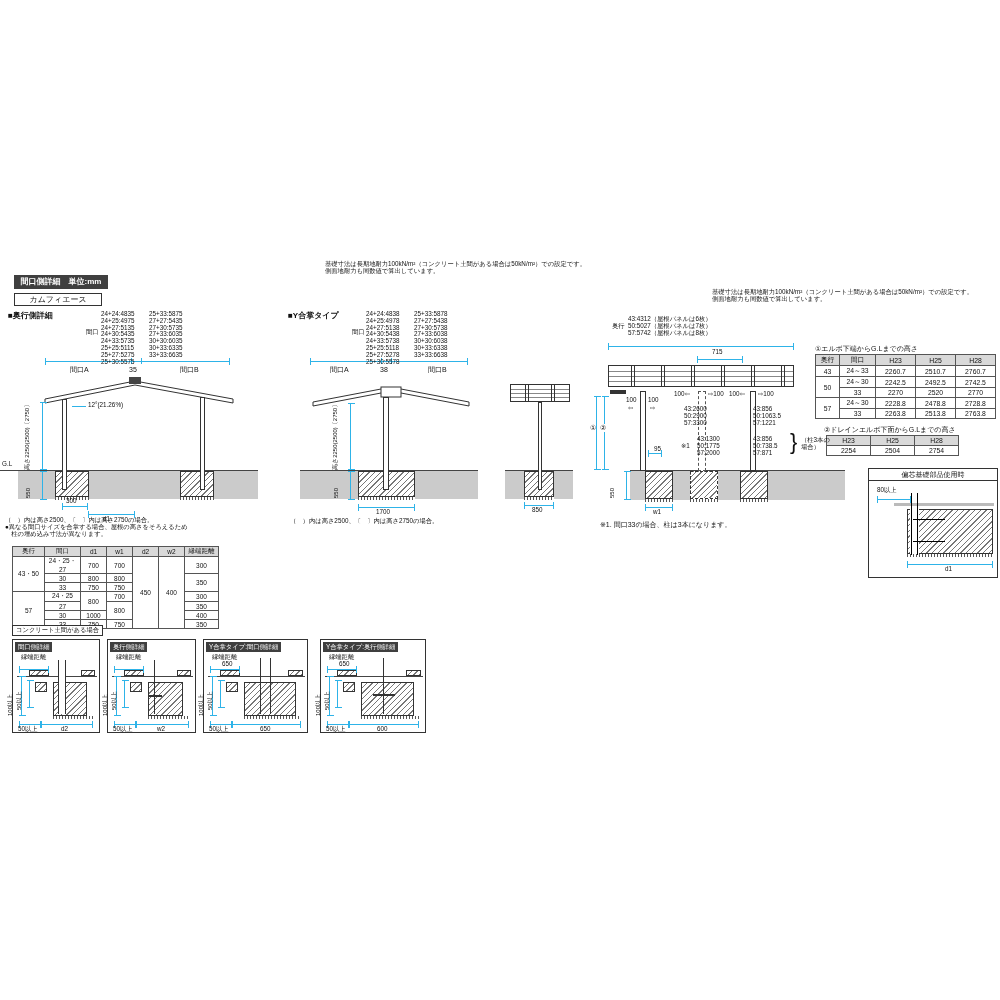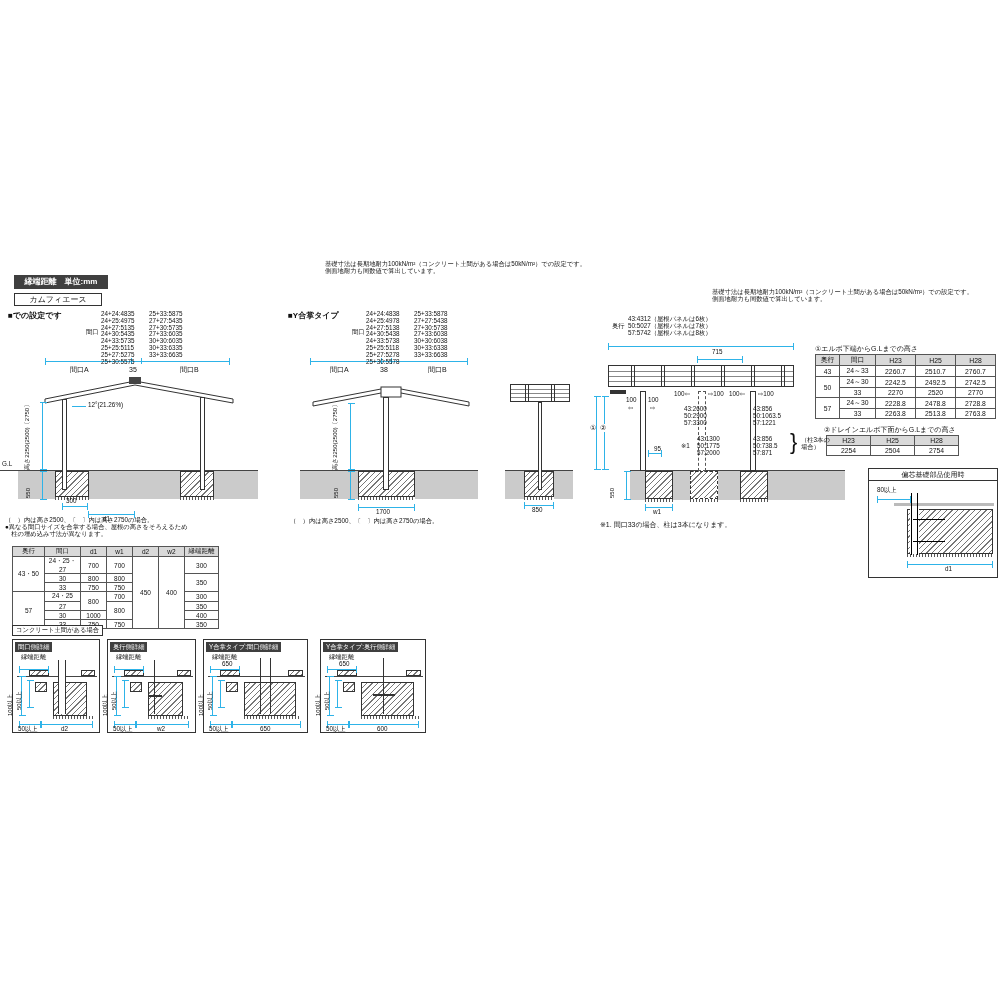--- a/index.html
+++ b/index.html
@@ -45,24 +45,24 @@
     font-size:6.3px;line-height:10px;padding:0 3px;white-space:nowrap;z-index:6;}
   .roofslab{position:absolute;border:1px solid var(--ln);background:#fff;z-index:2;}
   .hline{position:absolute;height:1px;background:#888;left:0;right:0;}
   .vjoint{position:absolute;top:0;bottom:0;width:4px;border-left:1px solid var(--ln);border-right:1px solid var(--ln);}
 </style>
 </head>
 <body>
 
 <div class="page">
 
-  <div class="abs dkbox t8" style="left:14px;top:275px;width:94px;height:14px;line-height:14px;">縁端距離　単位:mm</div>
+  <div class="abs dkbox t8" style="left:14px;top:275px;width:94px;height:14px;line-height:14px;">間口側詳細　単位:mm</div>
   <div class="abs wbox t8" style="left:14px;top:293px;width:88px;height:13px;line-height:12px;">カムフィエース</div>
 
-  <div class="lbl t8" style="left:8px;top:312px;font-weight:bold;">■での設定です</div>
+  <div class="lbl t8" style="left:8px;top:312px;font-weight:bold;">■奥行側詳細</div>
   <div class="lbl t6" style="left:86px;top:329px;">間口</div>
   <div class="lbl t6 pre" style="left:101px;top:311px;">24+24:4835
 24+25:4975
 24+27:5135
 24+30:5435
 24+33:5735
 25+25:5115
 25+27:5275
 25+30:5575</div>
   <div class="lbl t6 pre" style="left:149px;top:311px;">25+33:5875

